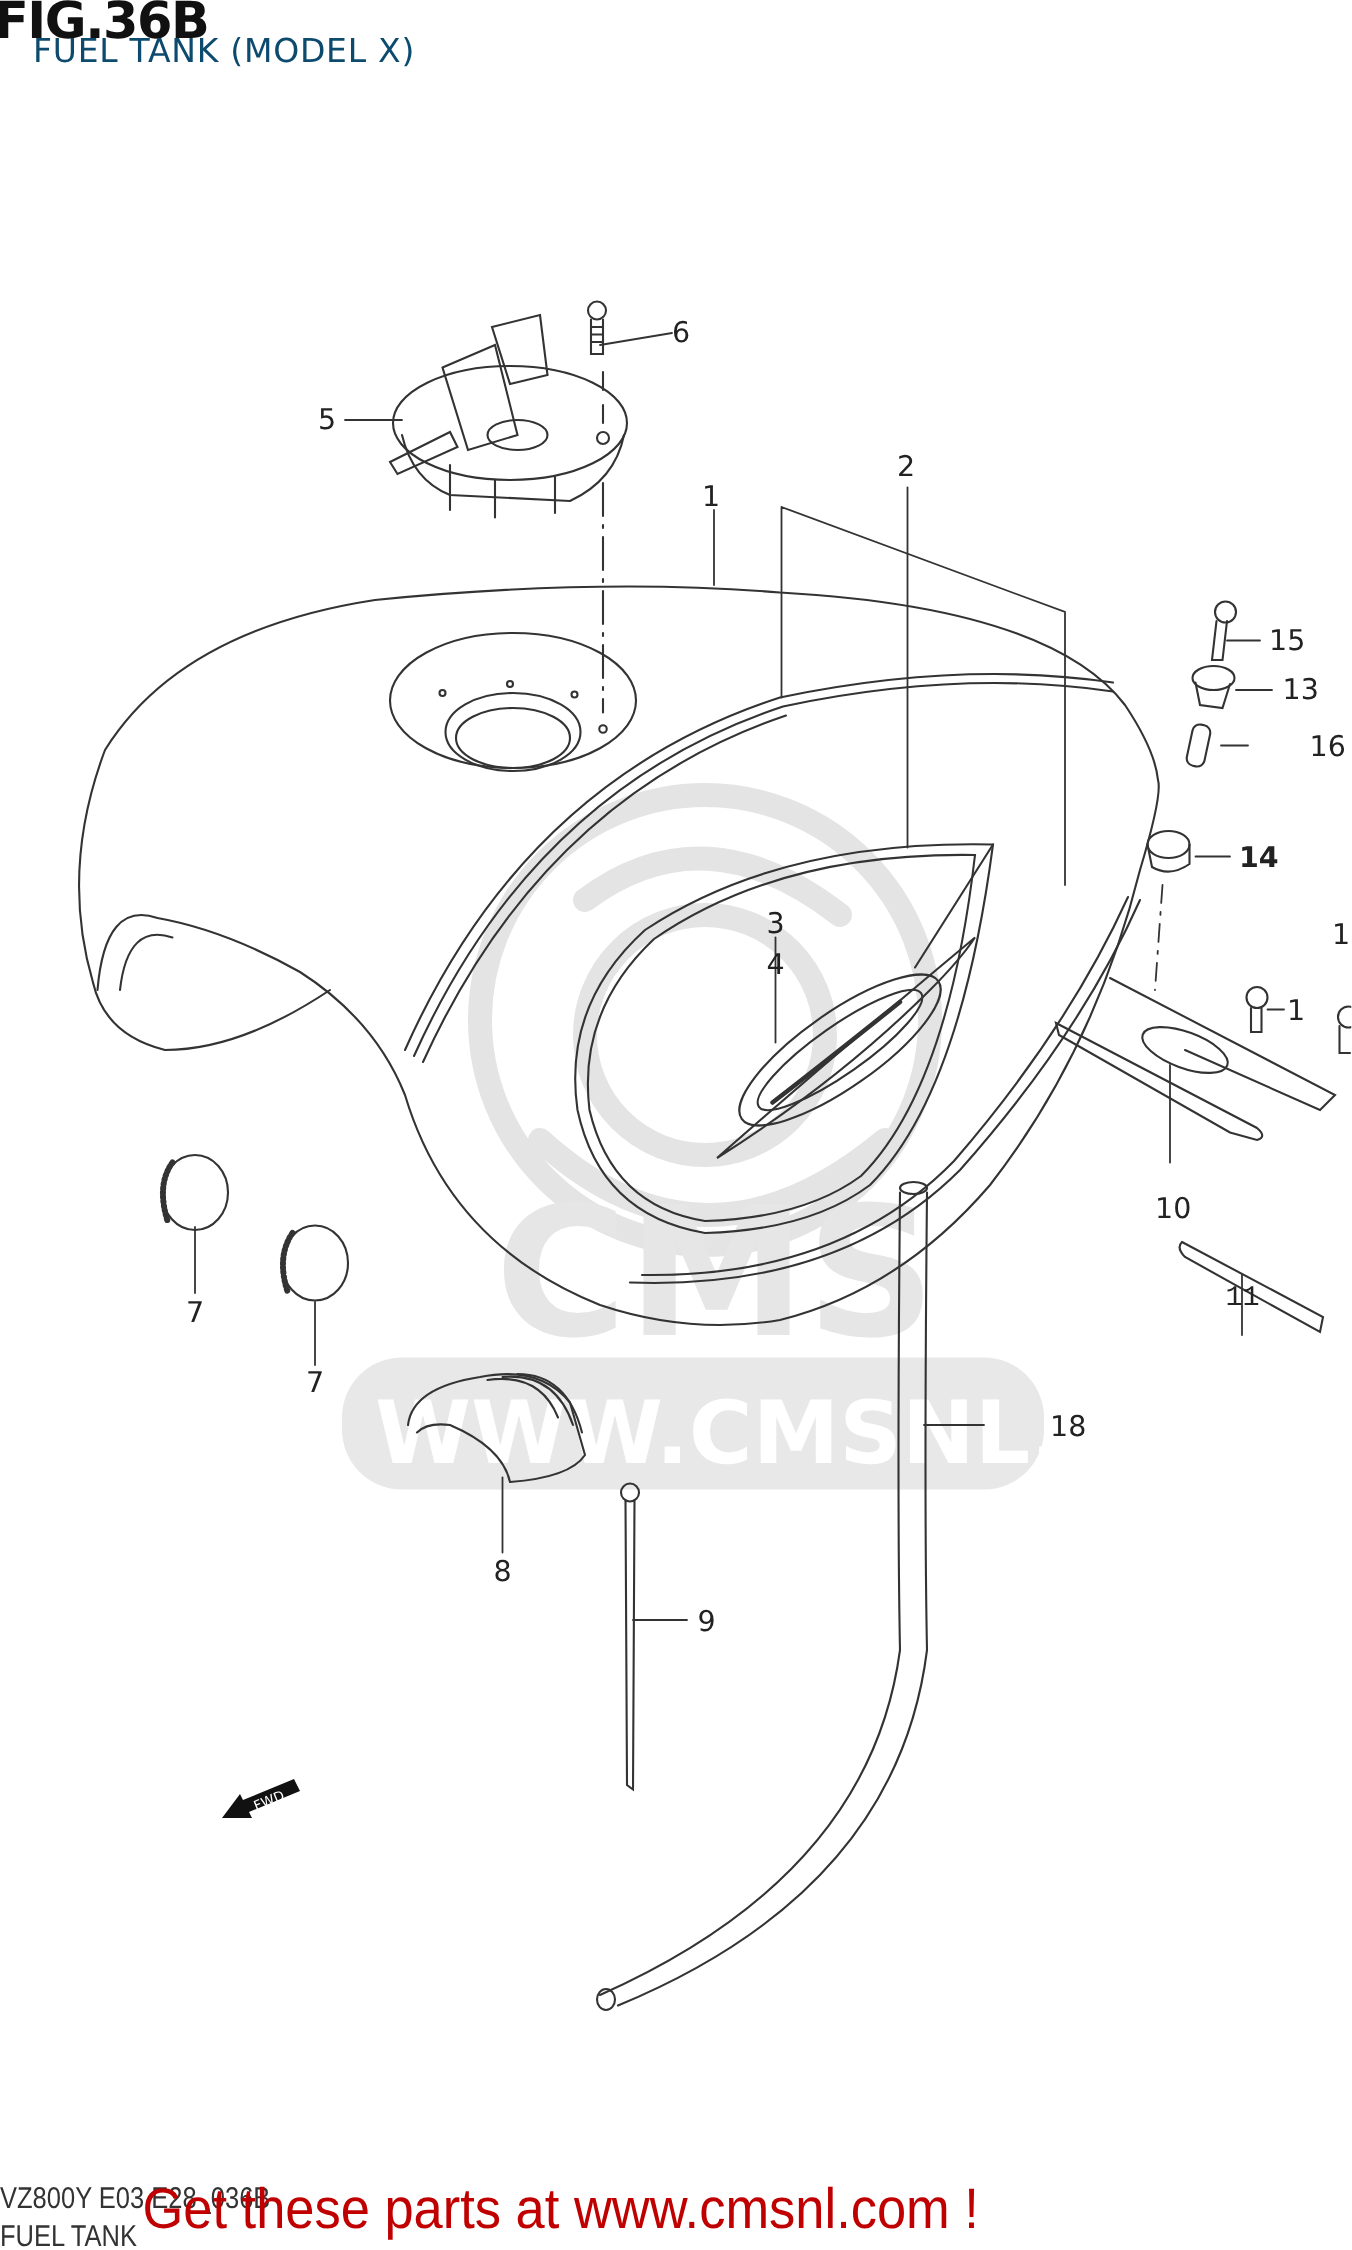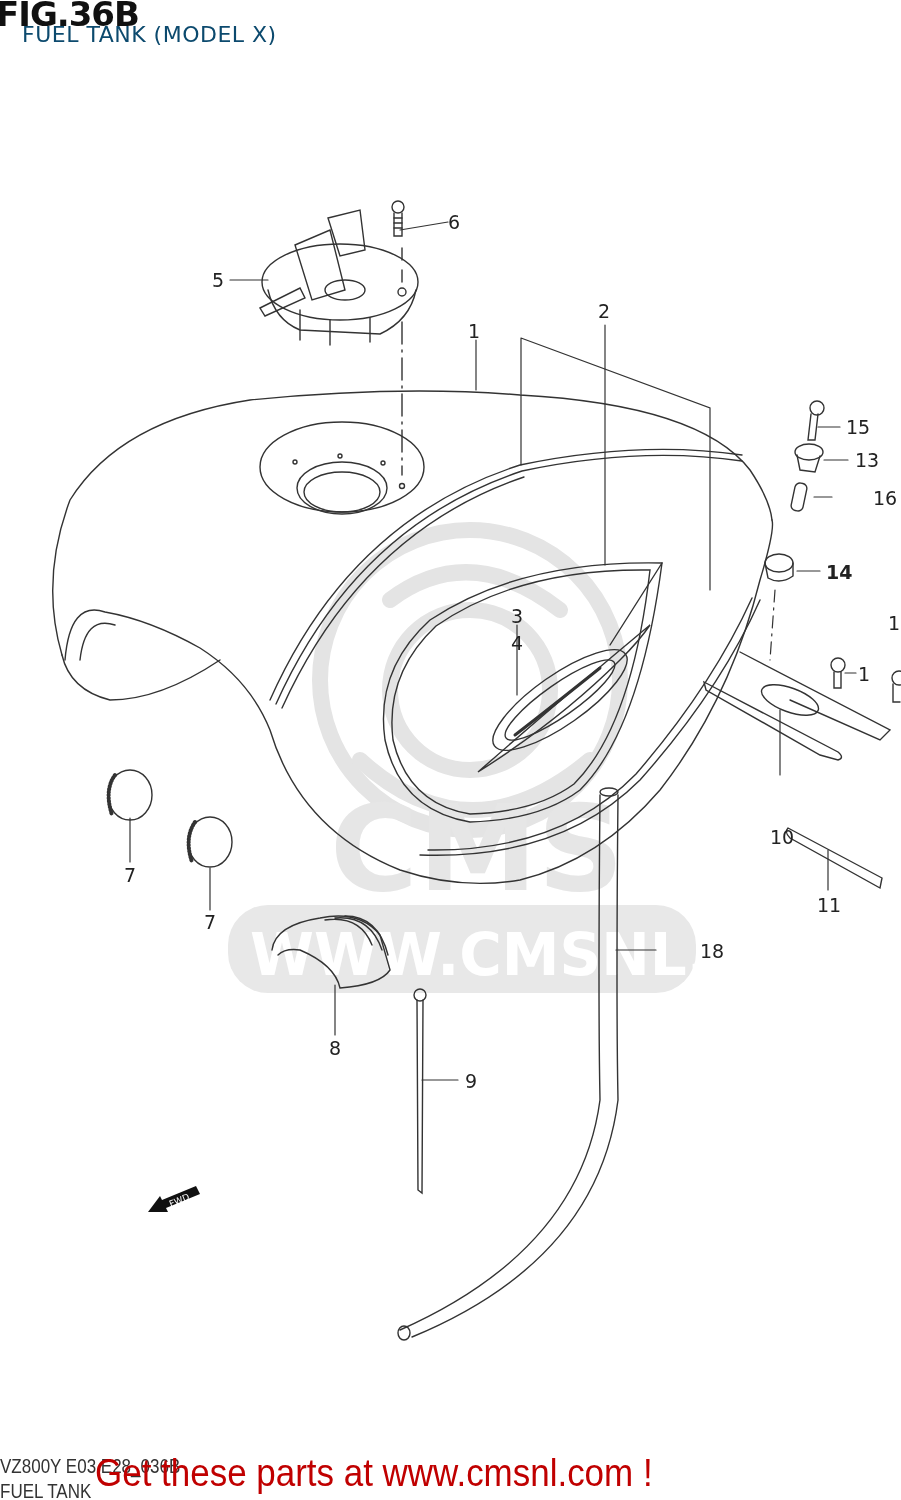--- a/index.html
+++ b/index.html
@@ -172,22 +172,22 @@
 <div class="callout" style="left:468px;top:322px;">1</div>
 <div class="callout" style="left:598px;top:302px;">2</div>
 <div class="callout" style="left:511px;top:607px;">3</div>
 <div class="callout" style="left:511px;top:634px;">4</div>
 <div class="callout" style="left:212px;top:271px;">5</div>
 <div class="callout" style="left:448px;top:213px;">6</div>
 <div class="callout" style="left:124px;top:866px;">7</div>
 <div class="callout" style="left:204px;top:913px;">7</div>
 <div class="callout" style="left:329px;top:1039px;">8</div>
 <div class="callout" style="left:465px;top:1072px;">9</div>
-<div class="callout" style="left:770px;top:828px;">10</div>
-<div class="callout" style="left:817px;top:896px;">11</div>
+<div class="callout" style="left:770px;top:797px;">10</div>
+<div class="callout" style="left:817px;top:856px;font-family:Liberation Mono, monospace;">11</div>
 <div class="callout" style="left:858px;top:665px;">1</div>
 <div class="callout" style="left:888px;top:614px;">1</div>
 <div class="callout" style="left:826px;top:563px;font-weight:bold;">14</div>
 <div class="callout" style="left:855px;top:451px;">13</div>
 <div class="callout" style="left:873px;top:489px;">16</div>
 <div class="callout" style="left:846px;top:418px;">15</div>
 <div class="callout" style="left:700px;top:942px;text-align:right;">18</div>
 
 <div class="fwd">
   <svg width="56" height="30" viewBox="0 0 56 30">

